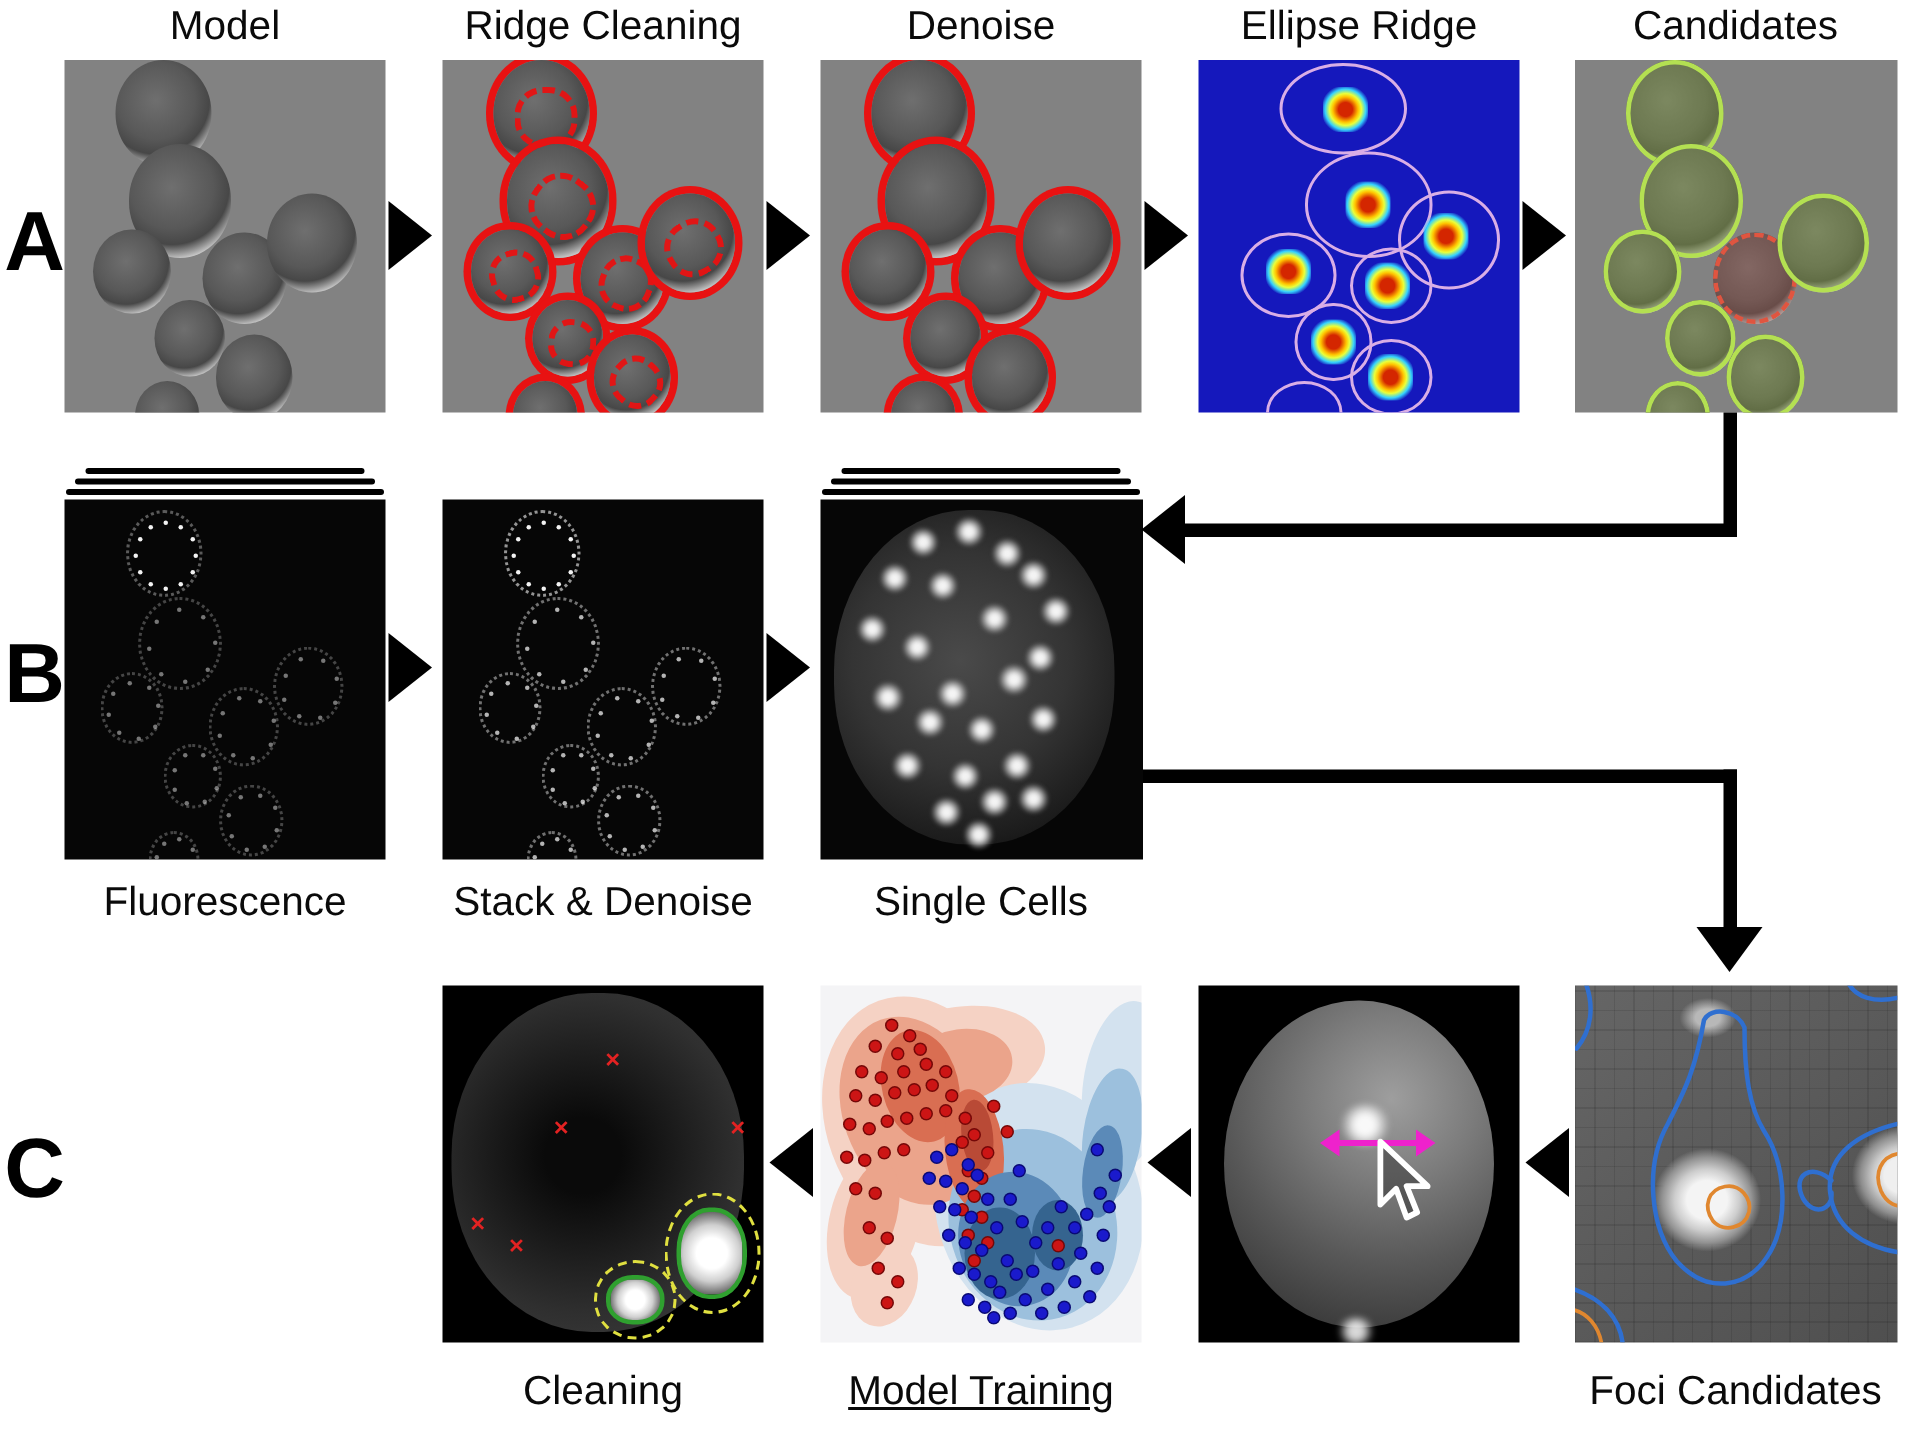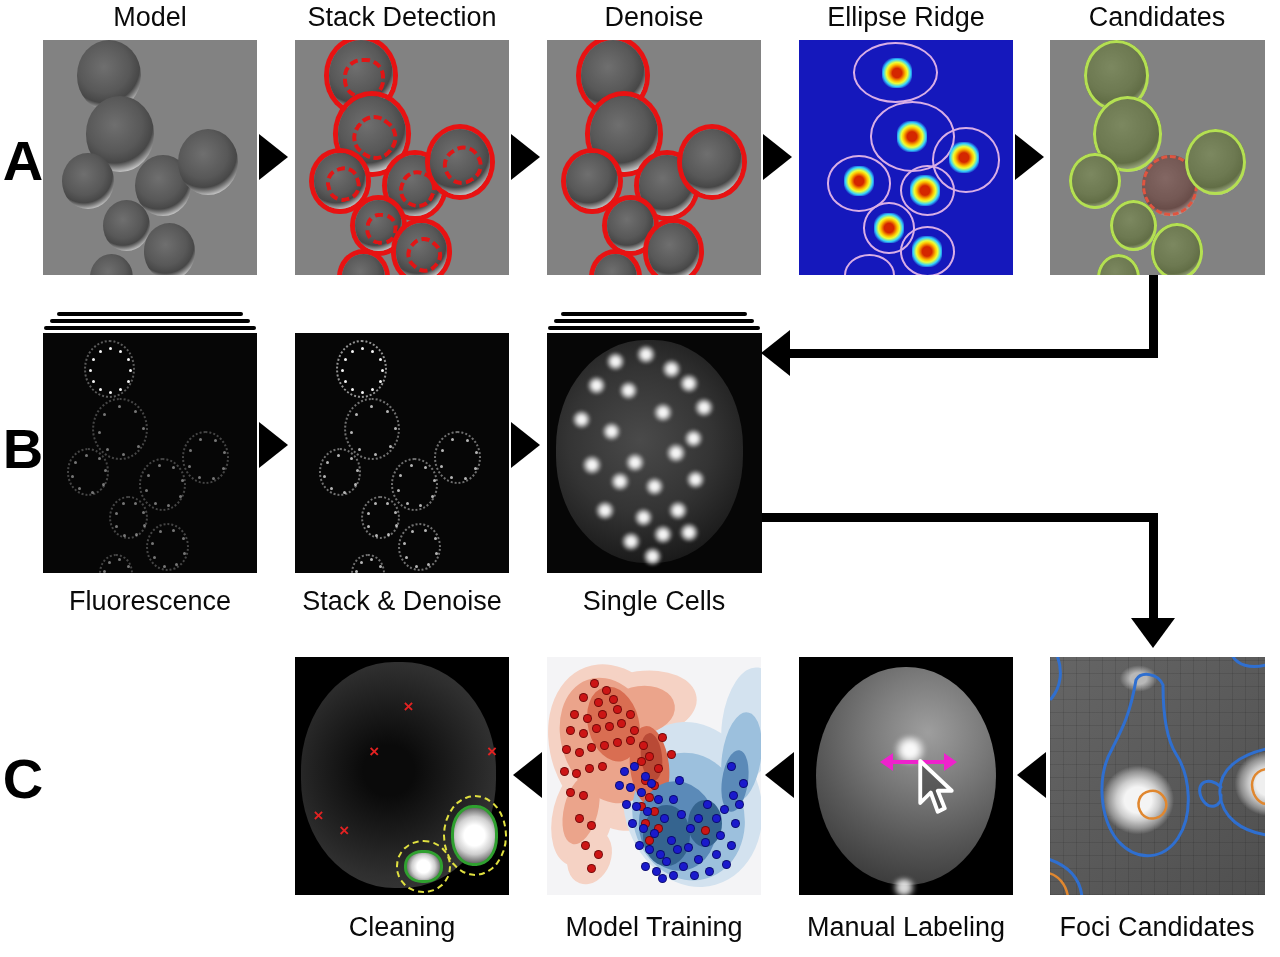--- a/index.html
+++ b/index.html
@@ -24,21 +24,21 @@
 </head>
 <body>
 
 <div class="fig">
 
   <div class="rowletter" style="top:128px;">A</div>
   <div class="rowletter" style="top:416px;">B</div>
   <div class="rowletter" style="top:746px;">C</div>
 
   <div class="ptitle" style="left:43px;">Model</div>
-  <div class="ptitle" style="left:295px;">Stack Detection</div>
+  <div class="ptitle" style="left:295px;">Ridge Cleaning</div>
   <div class="ptitle" style="left:547px;">Denoise</div>
   <div class="ptitle" style="left:799px;">Ellipse Ridge</div>
   <div class="ptitle" style="left:1050px;">Candidates</div>
 
   <div class="panel" id="p-input" style="left: 43px; top: 40px; width: 214px; height: 235px; background: rgb(130, 130, 130);">
       <div style="position: absolute; left: 16%; top: 0%; width: 30%; height: 30%; border-radius: 50%; background: radial-gradient(circle at 42% 38%, rgb(111, 111, 111) 0%, rgb(88, 88, 88) 45%, rgb(71, 71, 71) 62%, rgb(201, 201, 201) 78%, rgb(130, 130, 130) 90%, rgba(130, 130, 130, 0) 100%);"></div>
       <div style="position: absolute; left: 20%; top: 24%; width: 32%; height: 32%; border-radius: 50%; background: radial-gradient(circle at 42% 38%, rgb(111, 111, 111) 0%, rgb(88, 88, 88) 45%, rgb(71, 71, 71) 62%, rgb(201, 201, 201) 78%, rgb(130, 130, 130) 90%, rgba(130, 130, 130, 0) 100%);"></div>
       <div style="position: absolute; left: 9%; top: 48%; width: 24%; height: 24%; border-radius: 50%; background: radial-gradient(circle at 42% 38%, rgb(111, 111, 111) 0%, rgb(88, 88, 88) 45%, rgb(71, 71, 71) 62%, rgb(201, 201, 201) 78%, rgb(130, 130, 130) 90%, rgba(130, 130, 130, 0) 100%);"></div>
       <div style="position: absolute; left: 43%; top: 49%; width: 26%; height: 26%; border-radius: 50%; background: radial-gradient(circle at 42% 38%, rgb(111, 111, 111) 0%, rgb(88, 88, 88) 45%, rgb(71, 71, 71) 62%, rgb(201, 201, 201) 78%, rgb(130, 130, 130) 90%, rgba(130, 130, 130, 0) 100%);"></div>
       <div style="position: absolute; left: 63%; top: 38%; width: 28%; height: 28%; border-radius: 50%; background: radial-gradient(circle at 42% 38%, rgb(111, 111, 111) 0%, rgb(88, 88, 88) 45%, rgb(71, 71, 71) 62%, rgb(201, 201, 201) 78%, rgb(130, 130, 130) 90%, rgba(130, 130, 130, 0) 100%);"></div>
@@ -482,17 +482,16 @@
         <path d="M216,112 C204,114 199,125 204,137 C208,146 216,148 216,146" fill="none" stroke="#e0872f" stroke-width="2.5" stroke-linecap="round"></path>
         <path d="M-2,216 C8,218 16,227 18,240" fill="none" stroke="#e0872f" stroke-width="2.5" stroke-linecap="round"></path>
       </svg>
     </div>
 
   <div class="arr-l" style="left:513px;top:752px;"></div>
   <div class="arr-l" style="left:765px;top:752px;"></div>
   <div class="arr-l" style="left:1017px;top:752px;"></div>
 
   <div class="plabel" style="left:295px;top:910px;">Cleaning</div>
-  <div class="plabel" style="left:547px;top:910px;">Model Training</div>
-  <div class="plabel" style="left:799px;top:910px;">Manual Labeling</div>
+  <div class="plabel" style="left:547px;top:910px;text-decoration:underline;">Model Training</div>
   <div class="plabel" style="left:1050px;top:910px;">Foci Candidates</div>
 
 </div>
 
 </body></html>

